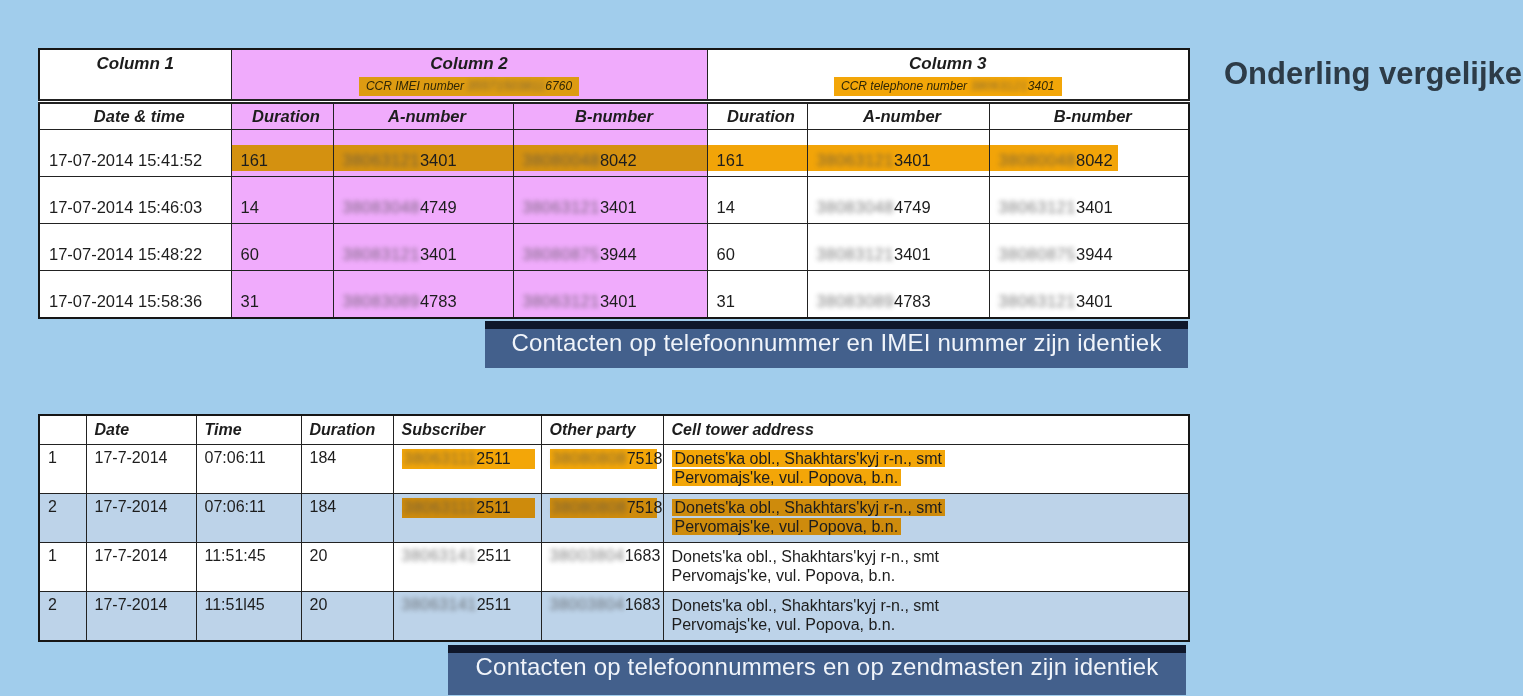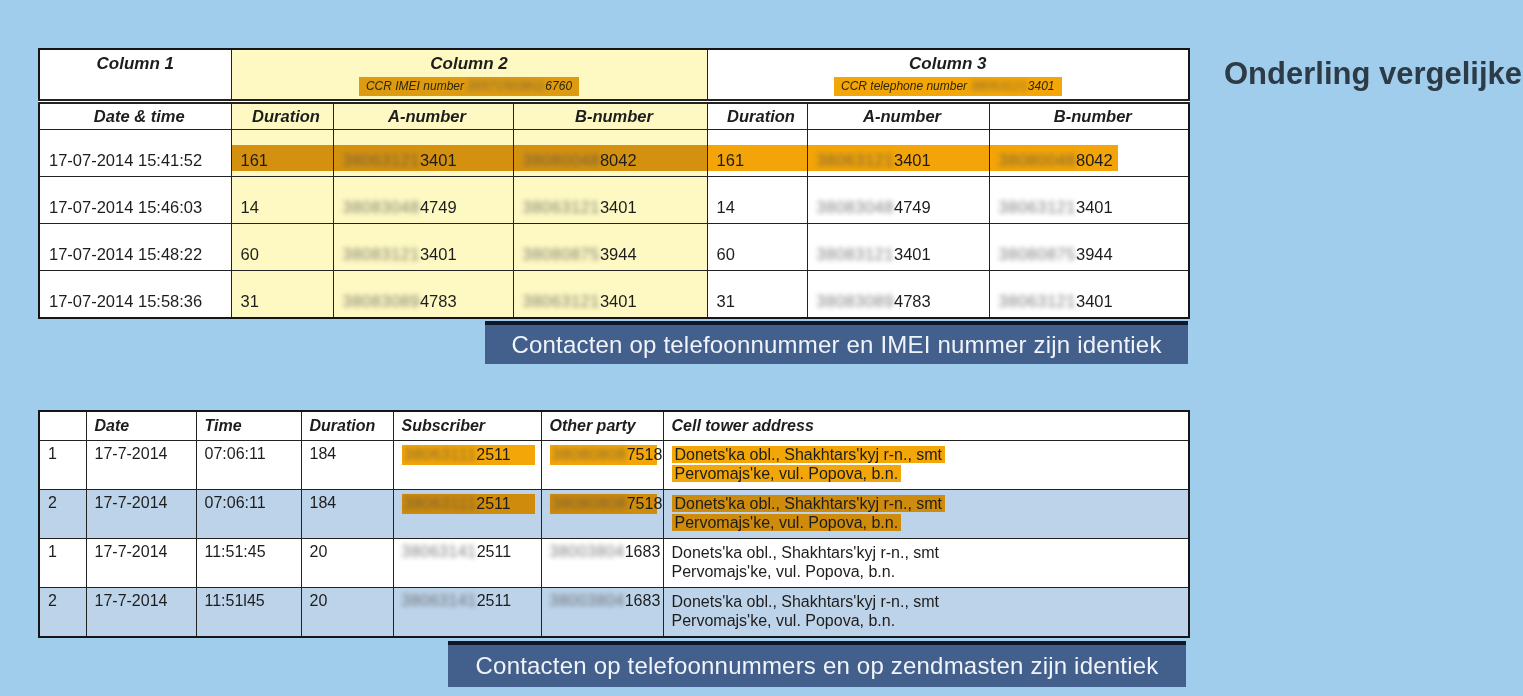--- a/index.html
+++ b/index.html
@@ -19,36 +19,36 @@
   .t1 .gh{height:44px;vertical-align:top;text-align:center;
           font-weight:bold;font-style:italic;font-size:17px;padding-top:4px}
   .ccr-line{margin-top:1px;line-height:19px}
   .ccr{display:inline-block;background:#f3a608;color:#2f2606;
        font-weight:normal;font-style:italic;font-size:12px;padding:0 7px}
   .ccr.on-tint{background:#dd9b12}
   .t1 tr.h2 td{height:23px;font-weight:bold;font-style:italic;font-size:16.5px;
                text-align:center;padding-left:9px;border-top:5px double #222}
   .t1 tr.data td{height:40px;vertical-align:bottom;font-size:16.5px;
                  padding:0 0 6px 9px}
-  .tint{background:#fef9c3}
+  .tint{background:#f0abfc}
 
   .masked{filter:blur(2.4px);opacity:.72;letter-spacing:.5px;color:#4c4c4c}
 
   
   .hl2{background-image:linear-gradient(#d49110,#d49110);
        background-repeat:no-repeat;background-size:100% 26px;
        background-position:left calc(100% - 5px)}
   .hl3{background-image:linear-gradient(#f2a408,#f2a408);
        background-repeat:no-repeat;background-size:100% 26px;
        background-position:left calc(100% - 5px)}
   .hl3.part{background-size:128px 26px}
 
   
-  .banner{background:#43608c;border-top:4px solid #0f172a;color:#f0f4fa;
-          display:flex;align-items:center;justify-content:center;
+  .banner{background:#43608c;border-top:8px solid #0f172a;color:#f0f4fa;
+          display:flex;align-items:flex-start;justify-content:center;
           font-size:24px;letter-spacing:.2px}
   .banner1{width:703px;height:39px;margin:2px 0 0 447px}
   .banner2{width:738px;height:42px;margin:3px 0 0 410px}
 
   
   .t2{margin-top:46px}
   .t2 tr.h td{height:26px;font-weight:bold;font-style:italic;font-size:16px;
               text-align:left;padding-left:8px}
   .t2 tr.r td{height:44px;vertical-align:top;font-size:16px;padding:4px 0 0 8px}
   .t2 tr.shade td{background:#bdd3e9}

